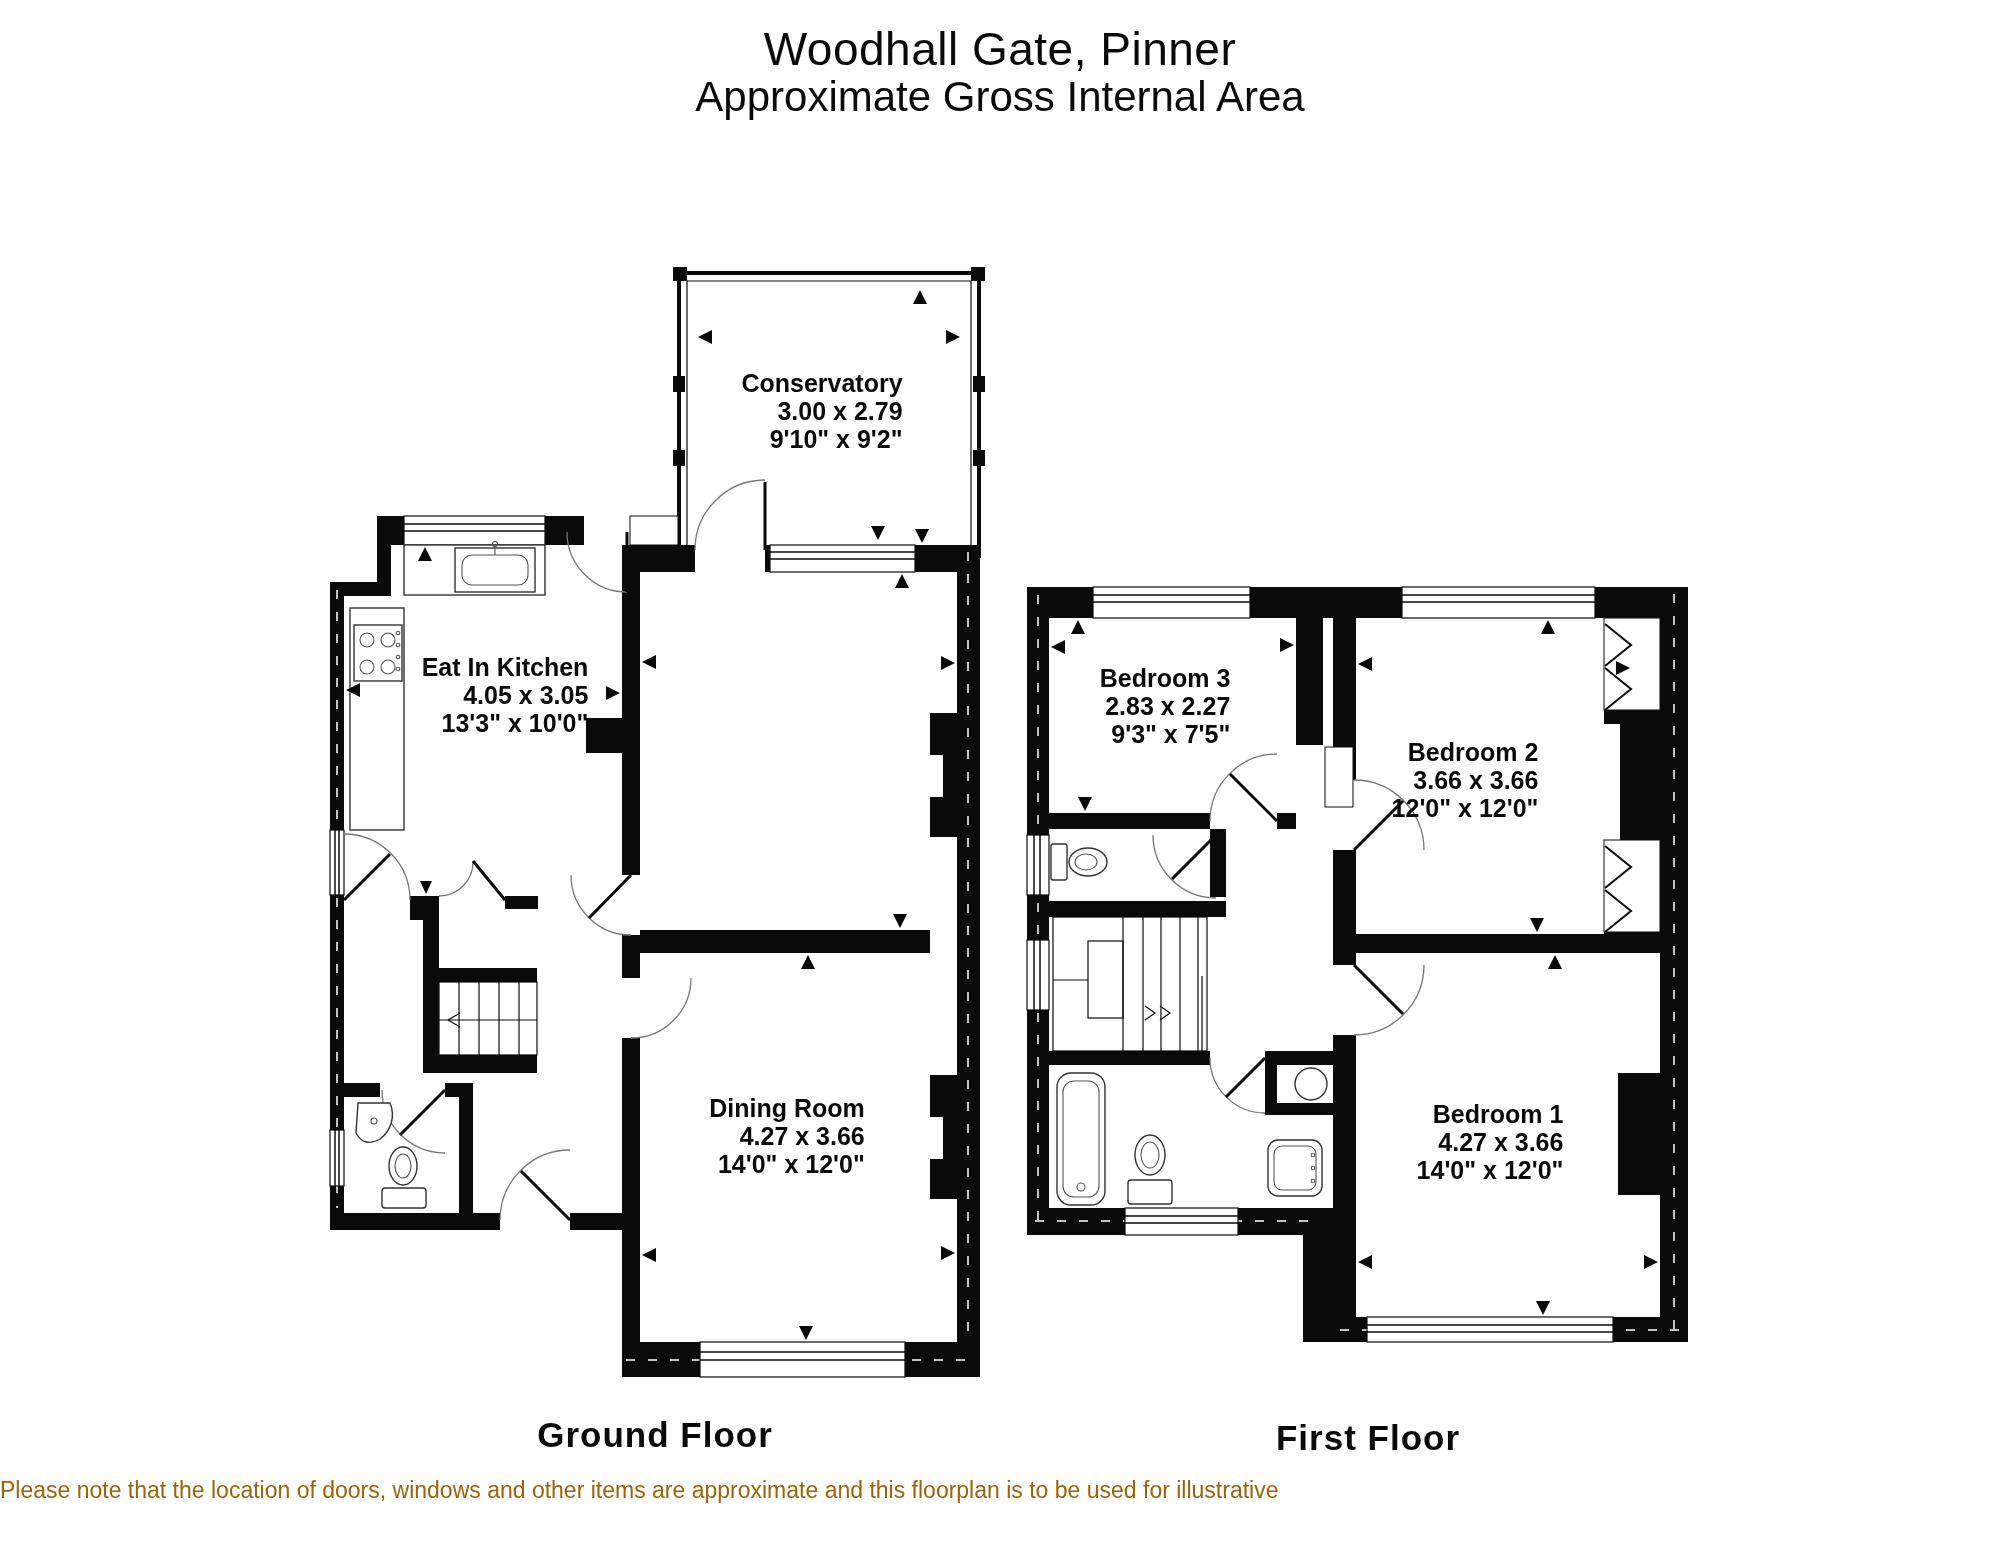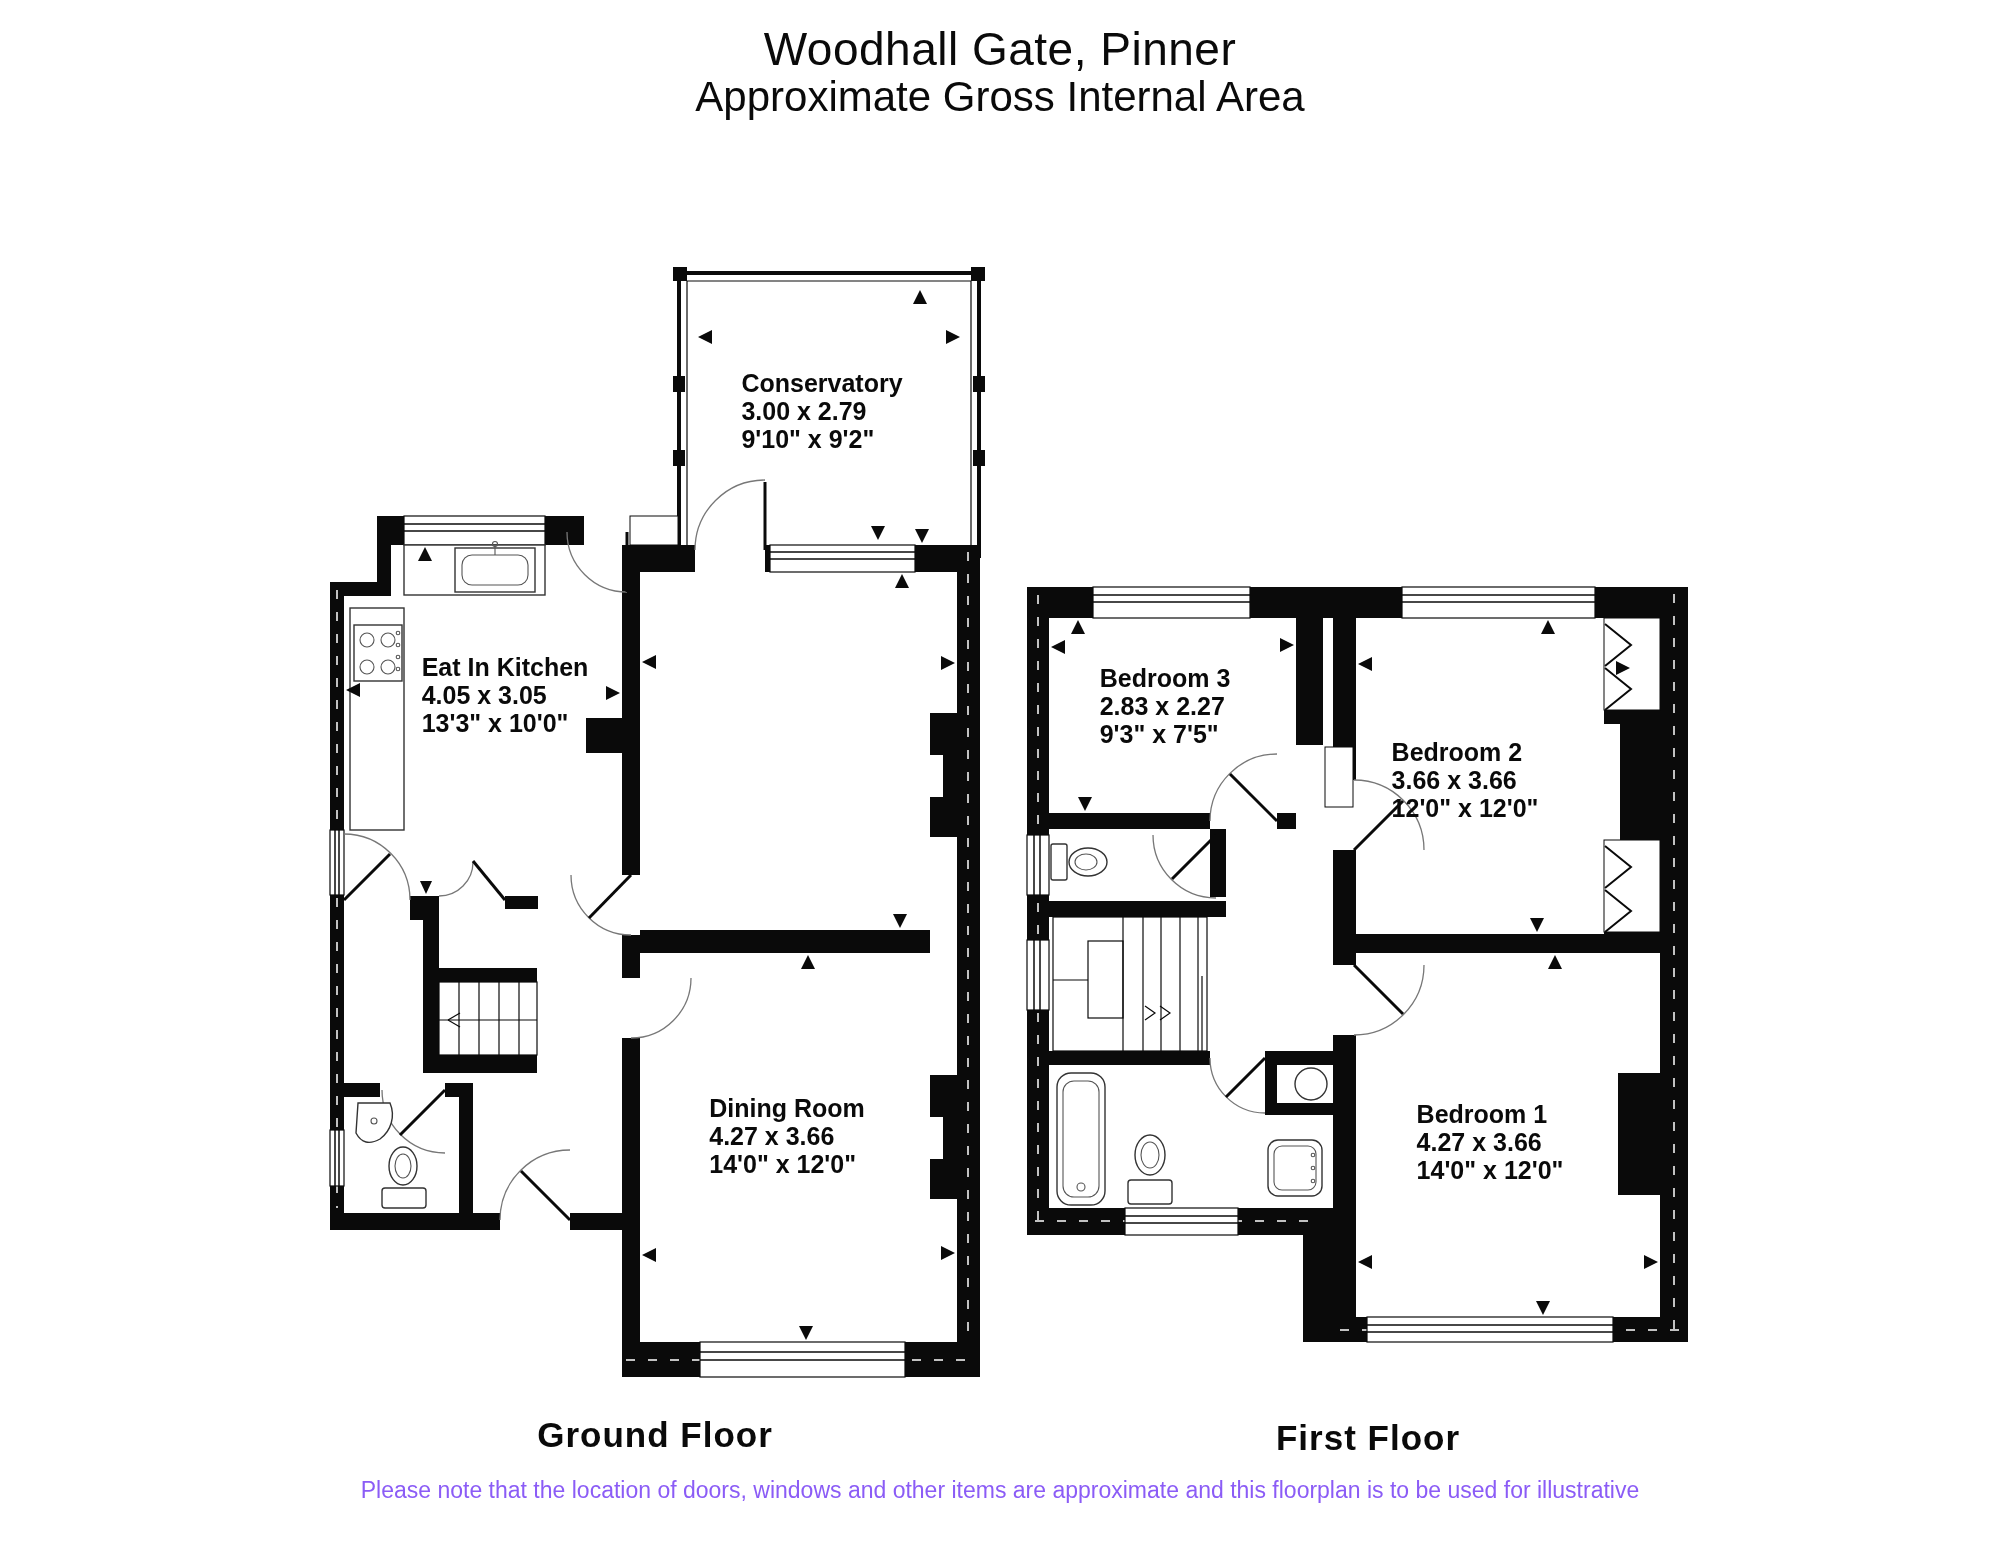--- a/index.html
+++ b/index.html
@@ -2,26 +2,26 @@
 <html><head>
 <meta charset="utf-8">
 <style>
   html,body{margin:0;padding:0;background:#fff;}
   .page{position:relative;width:2000px;height:1545px;background:#fff;overflow:hidden;
         font-family:"Liberation Sans",sans-serif;color:#0a0a0a;}
   .title-block{position:absolute;left:0;right:0;top:24px;text-align:center;font-weight:normal;}
   .title-line1{font-size:46px;line-height:50px;letter-spacing:0.5px;}
   .title-line2{font-size:42px;line-height:46px;}
   .title-line3{font-size:42px;line-height:46px;}
-  .room-label{position:absolute;transform:translateX(-50%);text-align:left;
+  .room-label{position:absolute;transform:translateX(-50%);text-align:right;
               font-weight:bold;font-size:25px;line-height:28px;white-space:nowrap;}
   .floor-label{position:absolute;transform:translateX(-50%);text-align:left;
                font-weight:bold;font-size:35px;letter-spacing:1px;white-space:nowrap;}
-  .disclaimer{position:absolute;left:0;right:0;top:1476px;text-align:center;
-              font-size:23px;line-height:28px;color:#8b5cf6;}
+  .disclaimer{position:absolute;left:0;right:0;top:1476px;
+              font-size:23px;line-height:28px;color:#a16207;}
   svg{position:absolute;}
   .walls{fill:#0a0a0a;stroke:none;}
   .winline{stroke:#0a0a0a;stroke-width:1.5;}
   .winbox{fill:#fff;stroke:#0a0a0a;stroke-width:1.2;}
   .doors path{fill:none;stroke:#777;stroke-width:1.3;}
   .doors line{stroke:#0a0a0a;stroke-width:3;}
   .fix{fill:#fff;stroke:#333;stroke-width:1.4;}
   .fixthin{fill:none;stroke:#555;stroke-width:1.1;}
   .tri{fill:#0a0a0a;}
   .tex{stroke:#fff;stroke-width:1.5;stroke-dasharray:9 13;}

